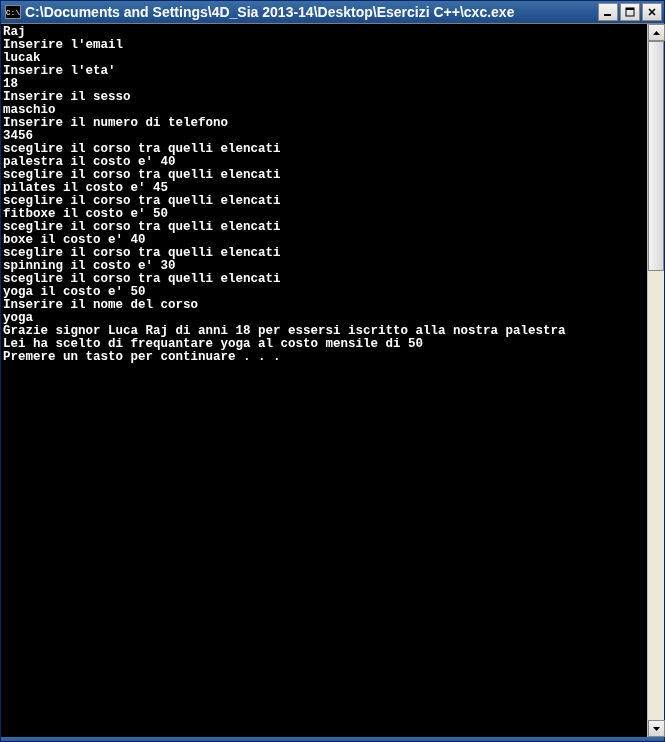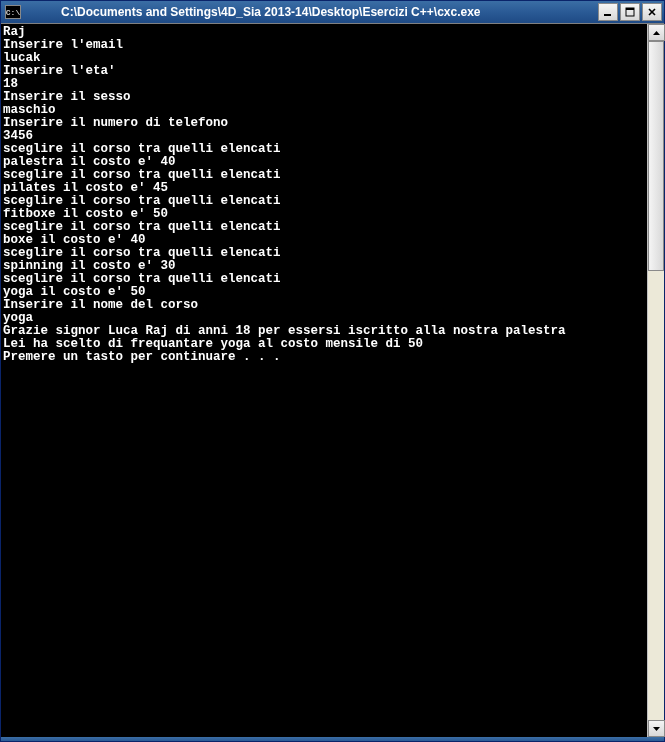--- a/index.html
+++ b/index.html
@@ -36,25 +36,24 @@
       justify-content: center;
       color: #ccc;
       font-size: 8px;
       font-family: "Courier New", monospace;
       font-weight: bold;
       margin-right: 4px;
     }
     .title-text {
       color: #fff;
       font-weight: bold;
-      font-size: 12px;
+      font-size: 14px;
       flex: 1;
       white-space: nowrap;
       overflow: hidden;
-      margin-left: 36px;
     }
     .title-buttons {
       display: flex;
       gap: 2px;
     }
     .title-btn {
       width: 20px;
       height: 18px;
       background: linear-gradient(to bottom, #f5f5f5, #d8d8d8);
       border: 1px solid #8a8a8a;

